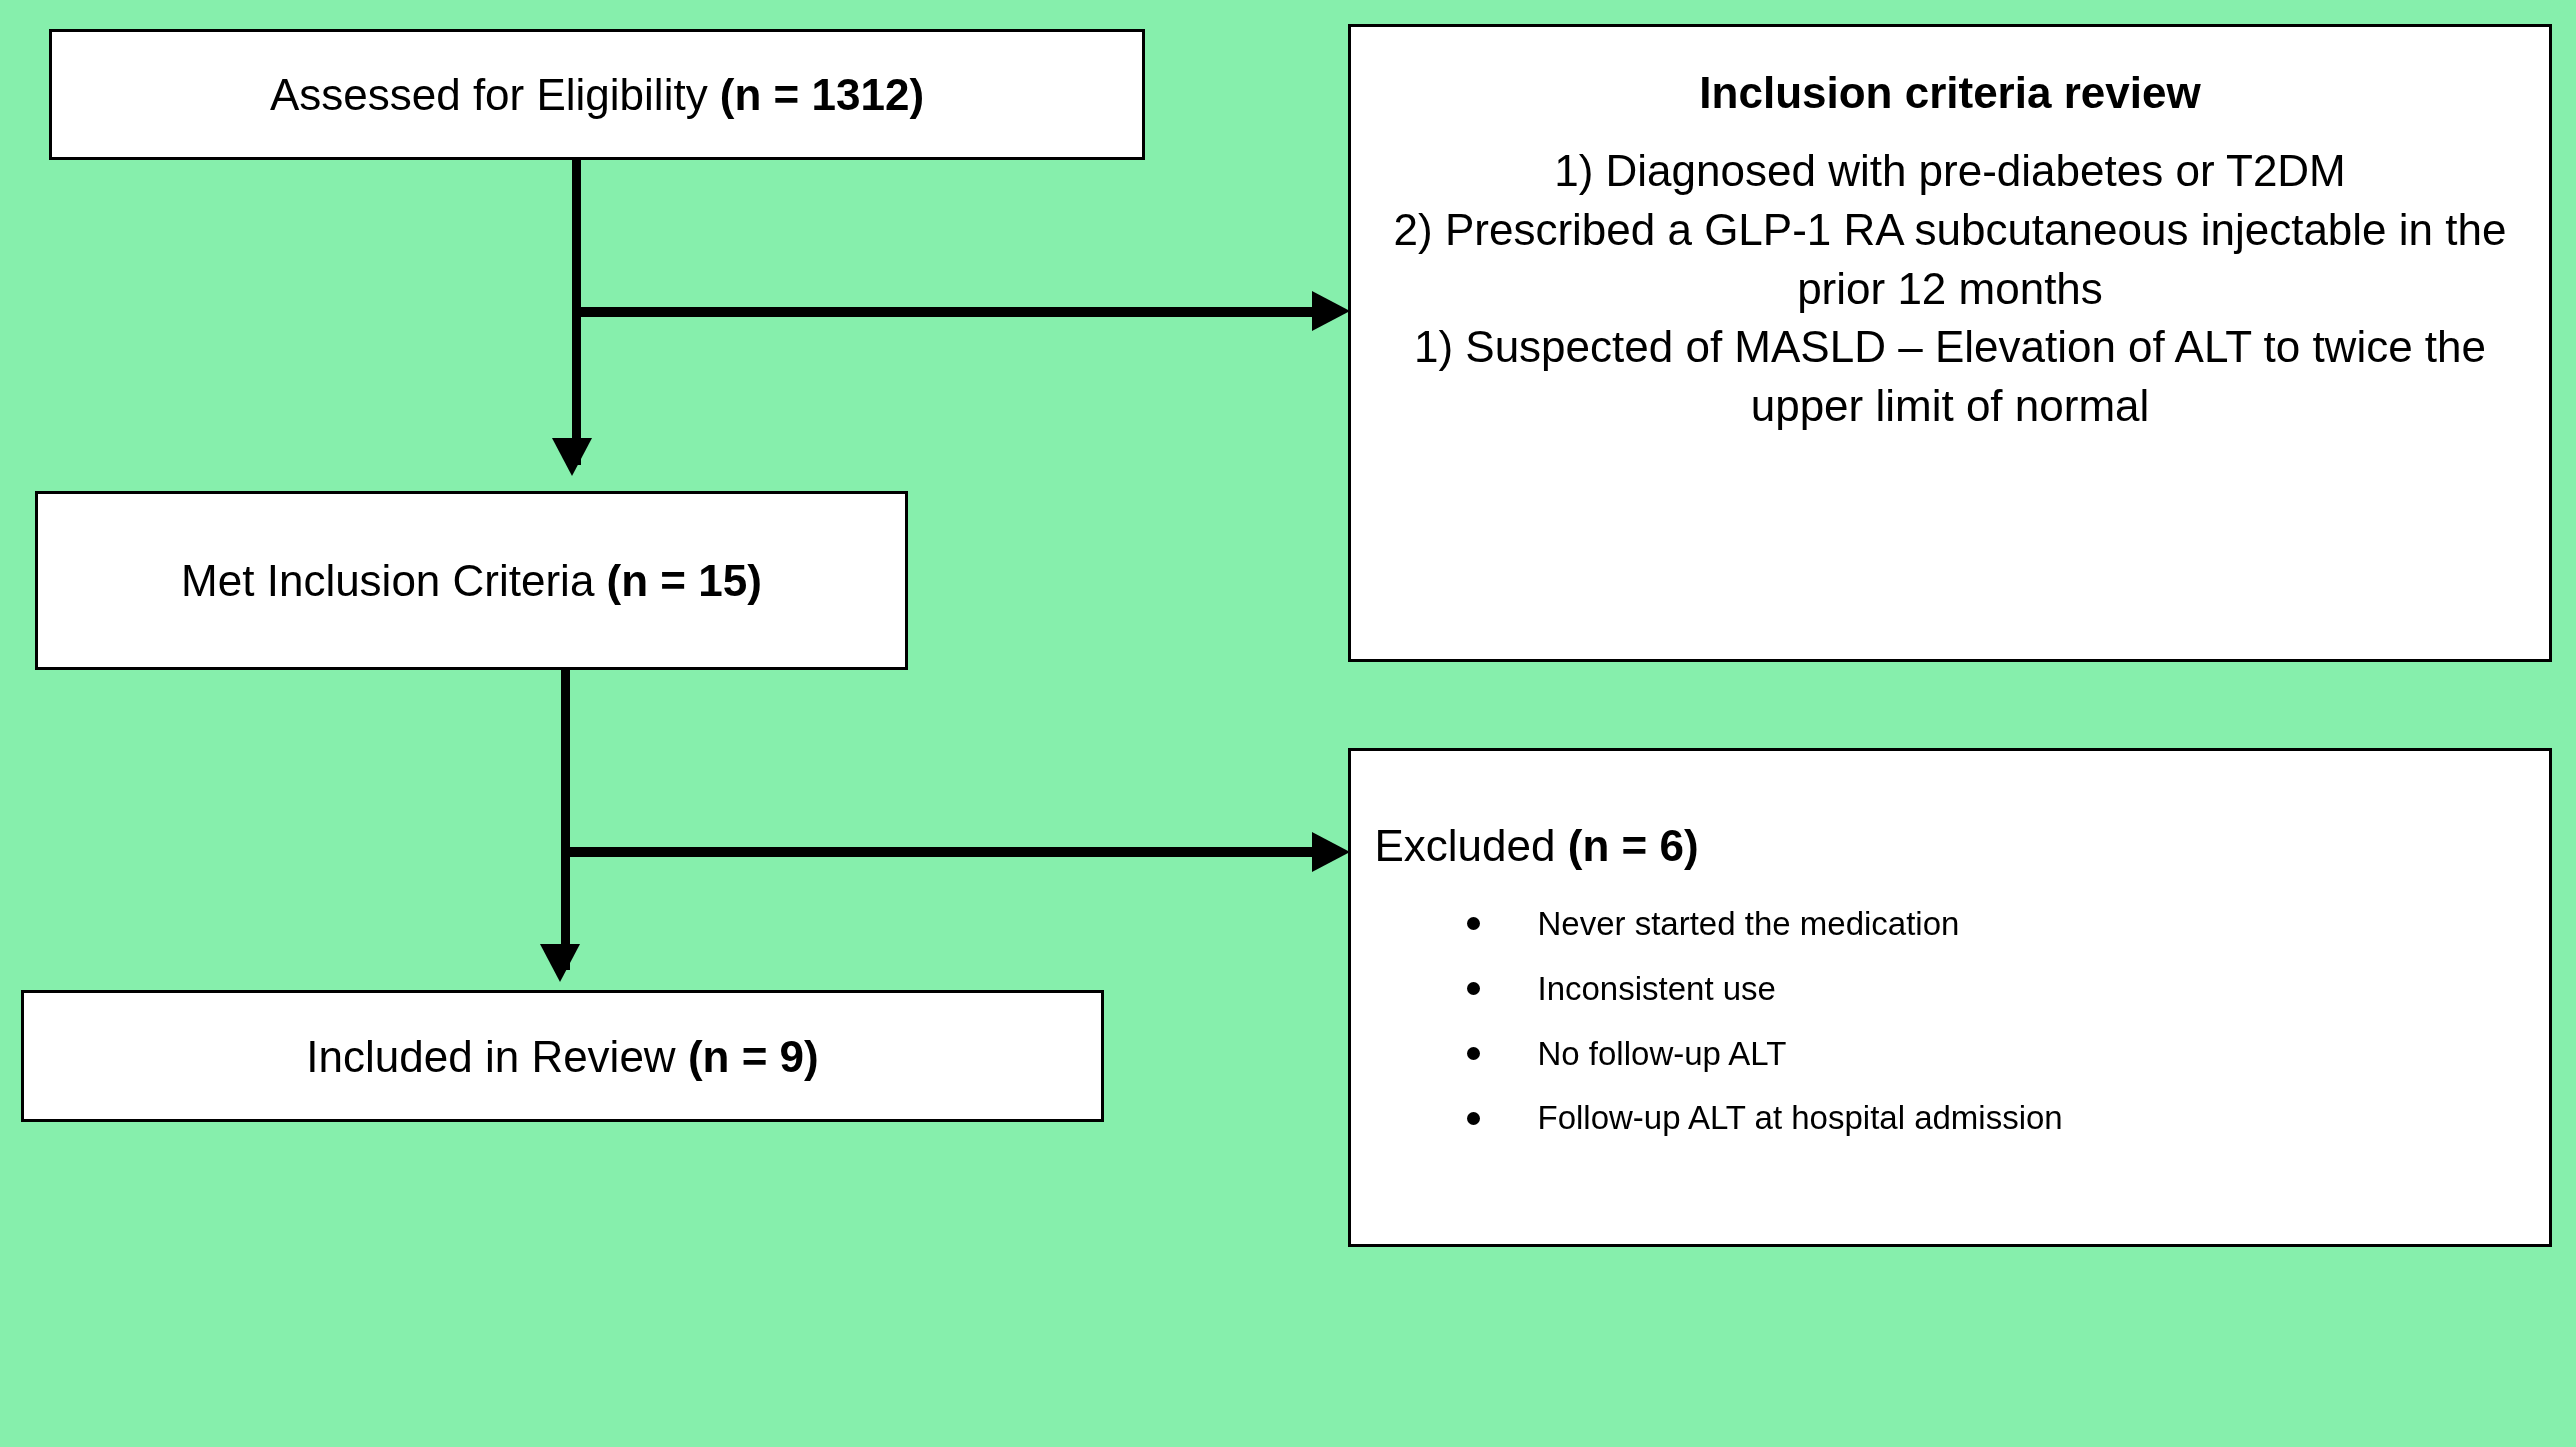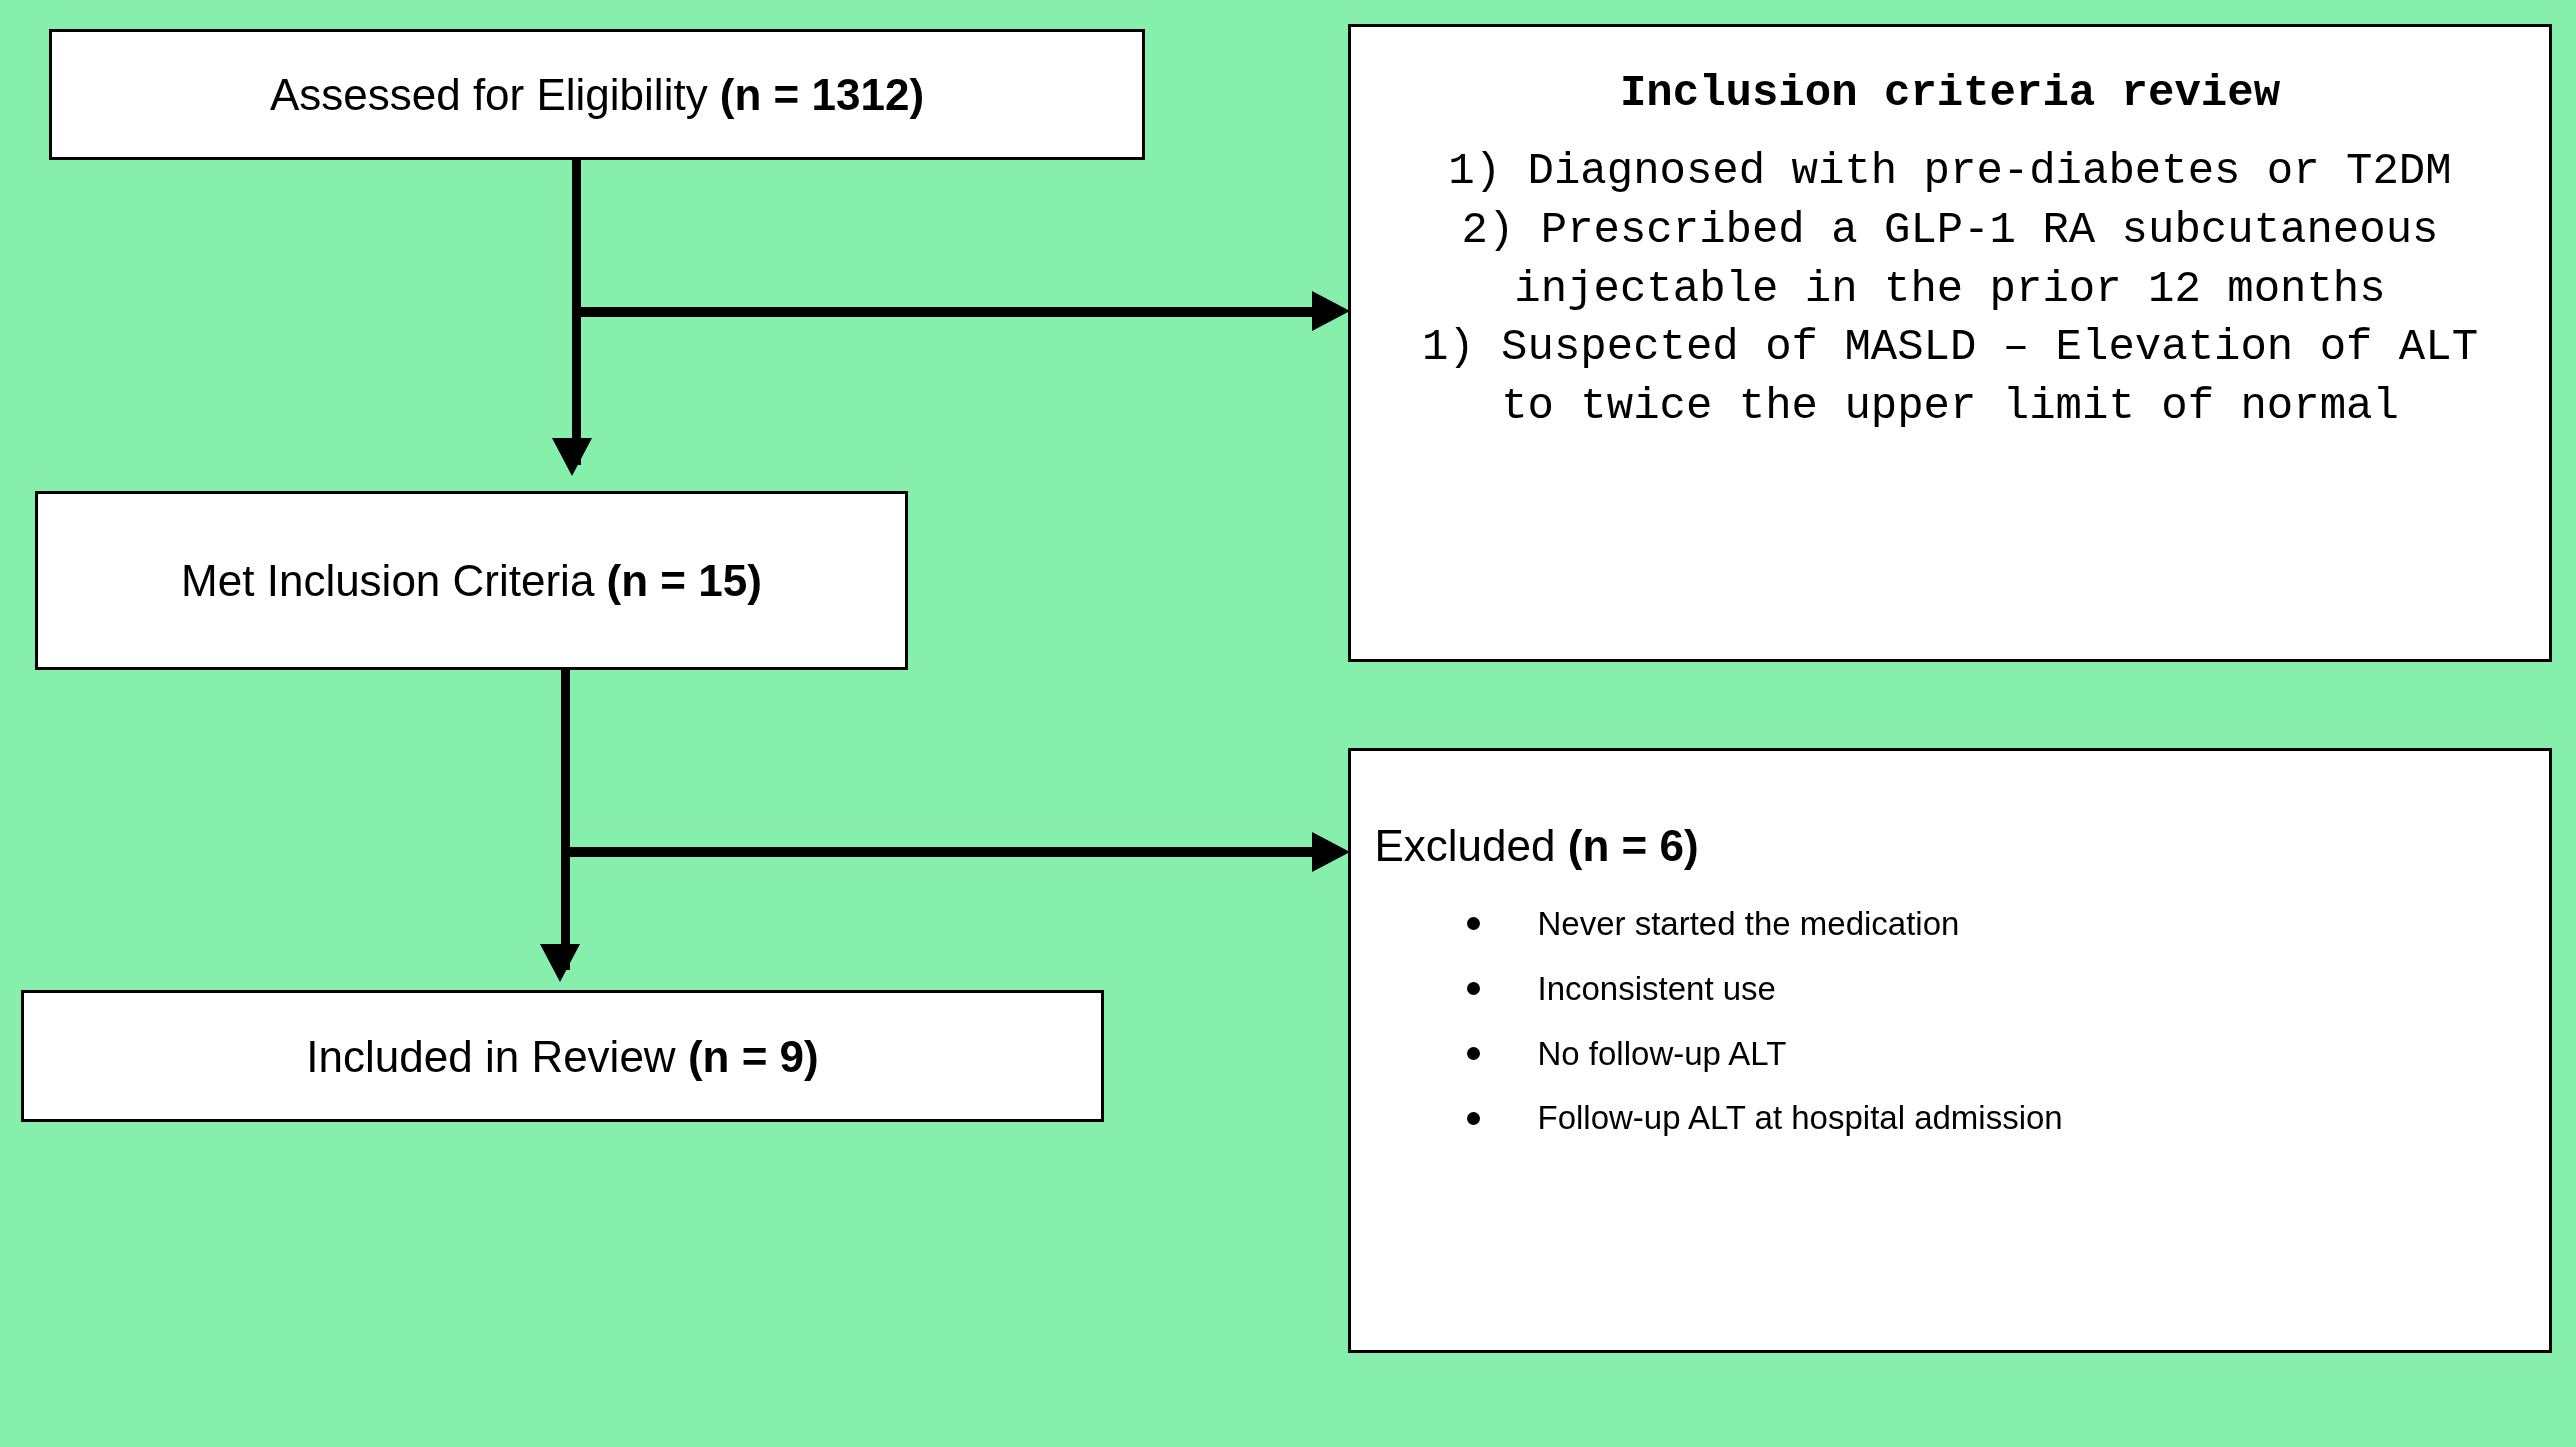--- a/index.html
+++ b/index.html
@@ -42,29 +42,28 @@
   #box-met       { left: 35px;  top: 491px;  width: 873px; height: 179px; }
   #box-included  { left: 21px;  top: 990px; width: 1083px; height: 132px; }
 
   
   #box-inclusion {
     left: 1348px; top: 23.5px; width: 1204px; height: 638px;
     align-items: flex-start; justify-content: center;
     padding: 41px 27px 0 27px;
   }
   #box-excluded {
-    left: 1348px; top: 748px; width: 1204px; height: 605px;
+    left: 1348px; top: 748px; width: 1204px; height: 499px;
     align-items: flex-start; justify-content: flex-start;
     padding: 69px 23.5px 0 23.5px;
   }
 
   .criteria-wrap {
     width: 100%;
     text-align: center;
-    font-family: Liberation Mono, monospace;
   }
   .criteria-title {
     font-size: 44px;
     font-weight: bold;
     line-height: 1.15;
     margin-bottom: 23.5px;
   }
   .criteria-item {
     font-size: 44px;
     line-height: 1.34;

